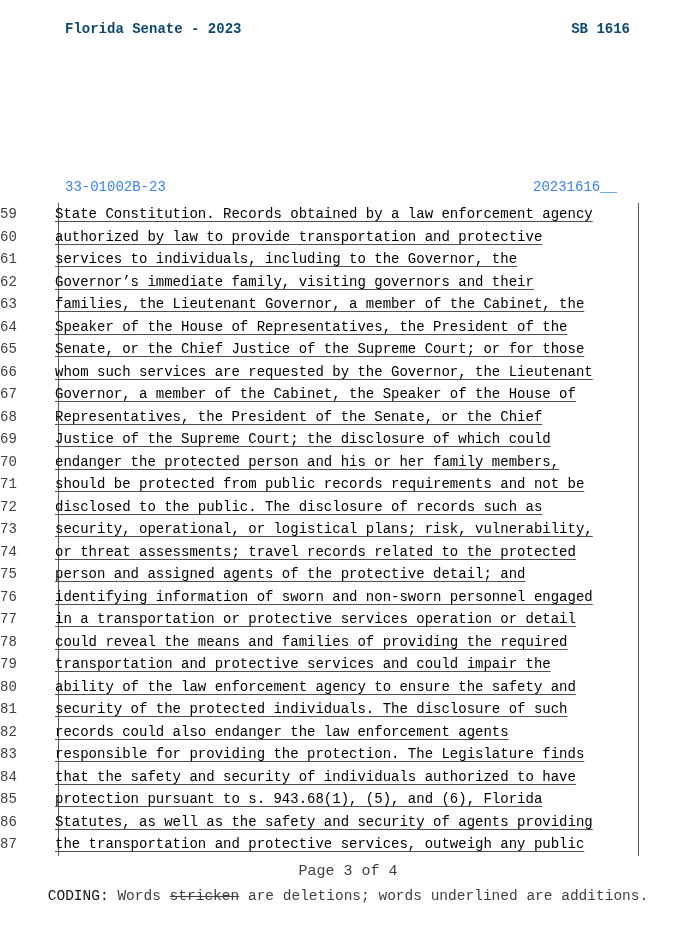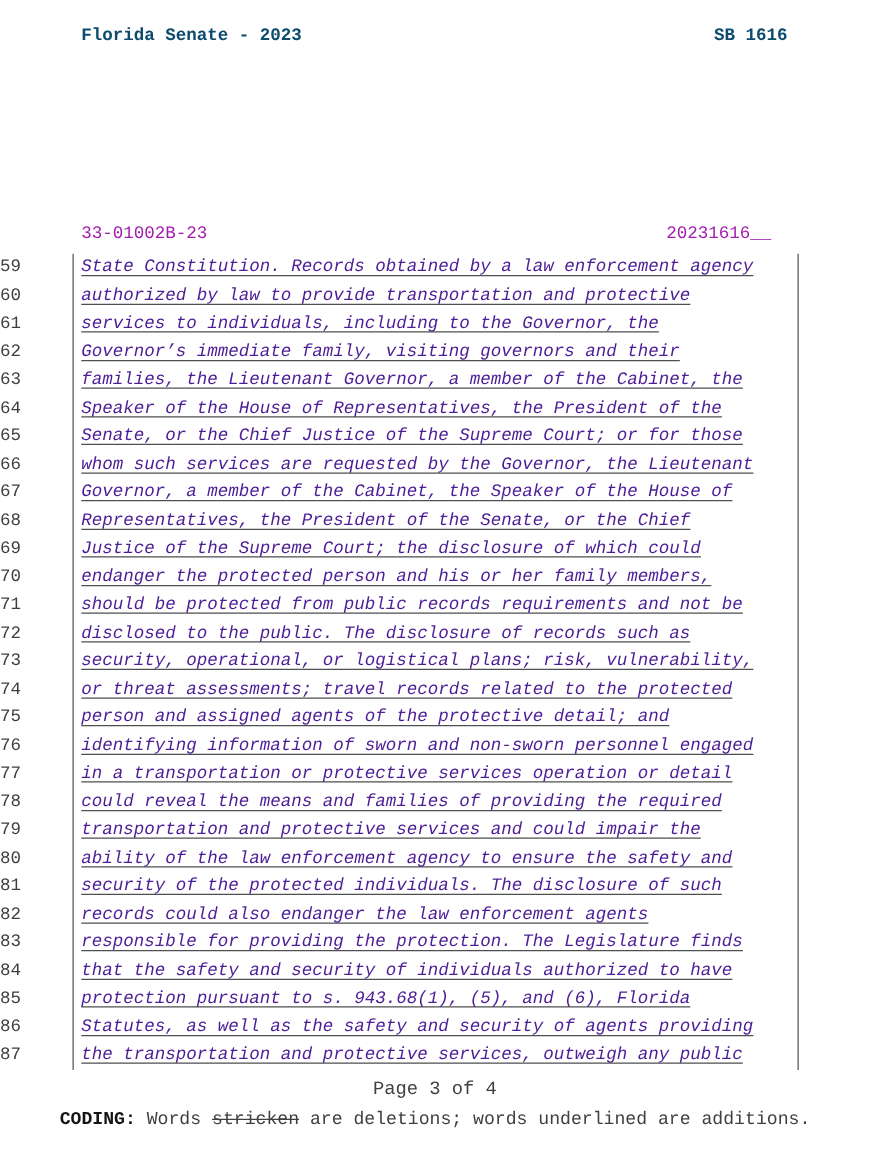--- a/index.html
+++ b/index.html
@@ -29,49 +29,47 @@
     white-space: pre;
   }
   .doc-id-row {
     position: absolute;
     top: 179px;
     left: 65px;
     right: 79px;
     display: flex;
     justify-content: space-between;
     font-size: 14px;
-    color: #a21caf;
+    color: #3b82f6;
     white-space: pre;
   }
   .body-lines {
     position: absolute;
     top: 203px;
     left: 0;
     right: 0;
   }
   .line-row {
     display: flex;
     height: 22.5px;
     line-height: 22.5px;
     font-size: 14px;
   }
   .line-num {
     width: 55px;
     color: #3f3f3f;
     flex: 0 0 auto;
   }
   .line-text {
-    margin-left: 10px;
-    white-space: pre;
-    color: #4c1d95;
+    white-space: pre;
+    color: #000000;
     text-decoration: underline;
     text-decoration-thickness: 1px;
     text-underline-offset: 3px;
     text-decoration-color: #4f4f4f;
-    font-style: italic;
   }
   .rule {
     position: absolute;
     top: 203px;
     width: 1px;
     height: 653px;
     background: #555555;
   }
   .rule-left  { left: 58px; }
   .rule-right { left: 638px; }
@@ -89,21 +87,21 @@
     position: absolute;
     top: 888px;
     left: 0;
     width: 100%;
     text-align: center;
     font-size: 14.5px;
     color: #3f3f3f;
     white-space: pre;
   }
   .coding-label {
-    font-weight: bold;
+    font-weight: normal;
     color: #141414;
   }
   .stricken-sample {
     text-decoration: line-through;
     text-decoration-thickness: 1px;
   }
   .underlined-sample {
     text-underline-offset: 3px;
     text-decoration-thickness: 1px;
   }

